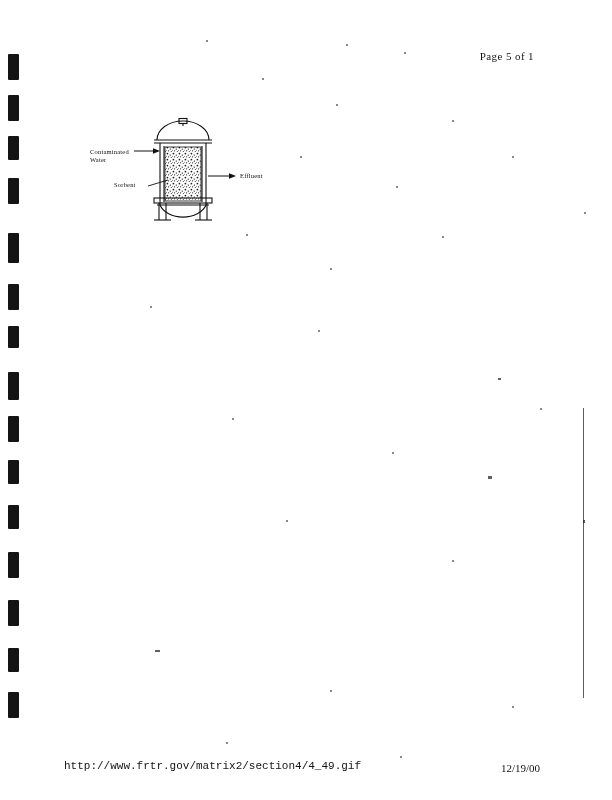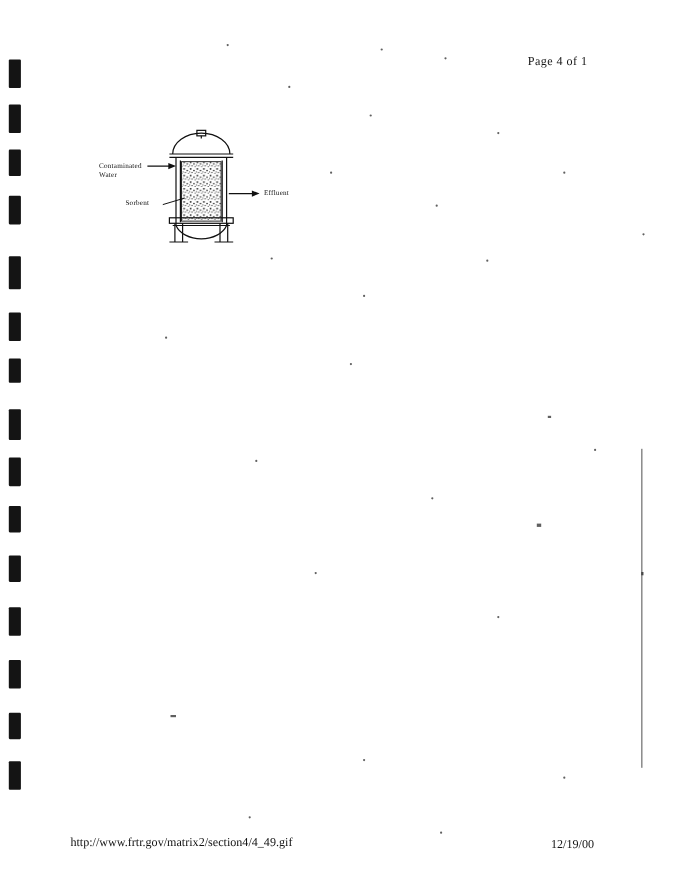--- a/index.html
+++ b/index.html
@@ -73,20 +73,21 @@
   }
 
   
   .footer-url {
     position: absolute;
     left: 64px;
     bottom: 28px;
     font-size: 11px;
     color: #131313;
     white-space: nowrap;
+    font-family: Liberation Mono, monospace;
   }
   .footer-date {
     position: absolute;
     right: 72px;
     bottom: 26px;
     font-size: 11px;
     color: #131313;
     white-space: nowrap;
   }
 
@@ -141,21 +142,21 @@
     <div class="binder-mark" style="top:455px; height:24px;"></div>
     <div class="binder-mark" style="top:502px; height:26px;"></div>
     <div class="binder-mark" style="top:550px; height:26px;"></div>
     <div class="binder-mark" style="top:598px; height:24px;"></div>
     <div class="binder-mark" style="top:642px; height:26px;"></div>
   </div>
 
   <div class="scan-edge-right"></div>
   <div class="scan-edge-right2"></div>
 
-  <div class="page-header">Page 4 of 1</div>
+  <div class="page-header">Page 5 of 1</div>
 
   <div class="figure">
     <svg width="220" height="130" viewBox="0 0 220 130" xmlns="http://www.w3.org/2000/svg">
       <defs>
         <pattern id="granules" width="6" height="6" patternUnits="userSpaceOnUse">
           <rect width="6" height="6" fill="#ffffff"></rect>
           <circle cx="1.4" cy="1.6" r="0.85" fill="#1a1a1a"></circle>
           <circle cx="4.3" cy="3.1" r="0.7" fill="#1a1a1a"></circle>
           <circle cx="2.6" cy="4.8" r="0.6" fill="#1a1a1a"></circle>
           <circle cx="5.3" cy="5.6" r="0.5" fill="#1a1a1a"></circle>

